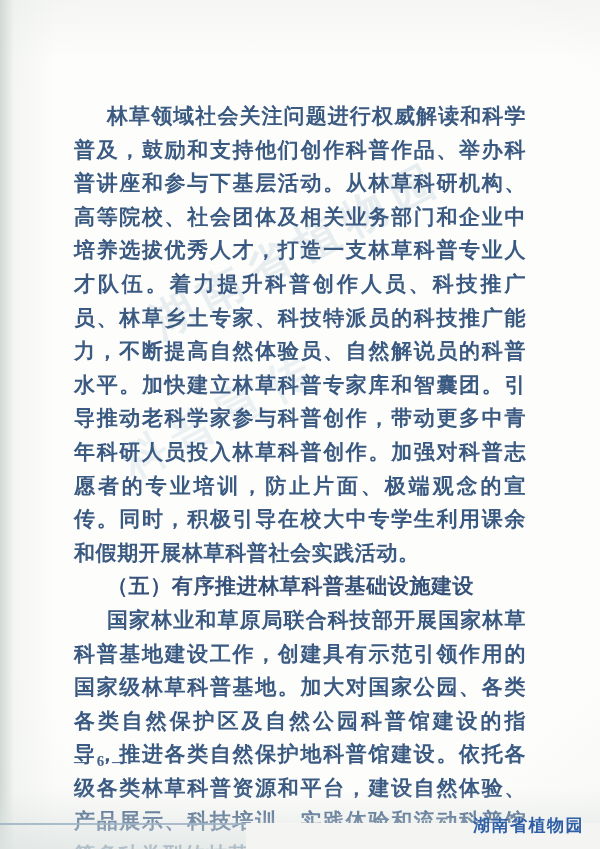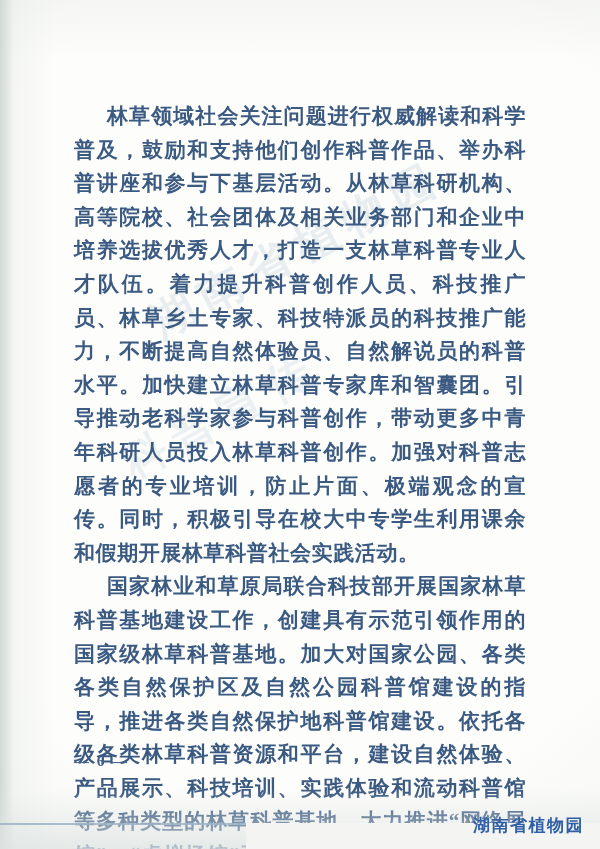--- a/index.html
+++ b/index.html
@@ -153,20 +153,21 @@
 <div id="page">
 
   <div id="scan-tint"></div>
   <div id="left-strip"></div>
 
   <div id="watermark">湖南省植物园</div>
   <div id="watermark2">科普宣传</div>
 
   <div id="text-body">
     <p class="para indent">林草领域社会关注问题进行权威解读和科学普及，鼓励和支持他们创作科普作品、举办科普讲座和参与下基层活动。从林草科研机构、高等院校、社会团体及相关业务部门和企业中培养选拔优秀人才，打造一支林草科普专业人才队伍。着力提升科普创作人员、科技推广员、林草乡土专家、科技特派员的科技推广能力，不断提高自然体验员、自然解说员的科普水平。加快建立林草科普专家库和智囊团。引导推动老科学家参与科普创作，带动更多中青年科研人员投入林草科普创作。加强对科普志愿者的专业培训，防止片面、极端观念的宣传。同时，积极引导在校大中专学生利用课余和假期开展林草科普社会实践活动。</p>
+    <p class="para heading">（五）有序推进林草科普基础设施建设</p>
     <p class="para indent">国家林业和草原局联合科技部开展国家林草科普基地建设工作，创建具有示范引领作用的国家级林草科普基地。加大对国家公园、各类各类自然保护区及自然公园科普馆建设的指导，推进各类自然保护地科普馆建设。依托各级各类林草科普资源和平台，建设自然体验、产品展示、科技培训、实践体验和流动科普馆等多种类型的林草科普基地。大力推进“网络展馆”、“虚拟场馆”和科普场馆数字化服务平台、移动科普场馆及网络直播平台建设，满足公众，特别是偏远林区牧区沙区群众参观体验各类科普设施、感受生态保护成果的需求。</p>
     <p class="para heading">（六）不断加强国际和对港澳台地区科普交流与合作</p>
 
   </div>
 
   <div id="page-number">— 6 —</div>
 
   <div id="bottom-band"></div>
   <div id="edge-line-right"></div>
   <div id="edge-line-left"></div>

